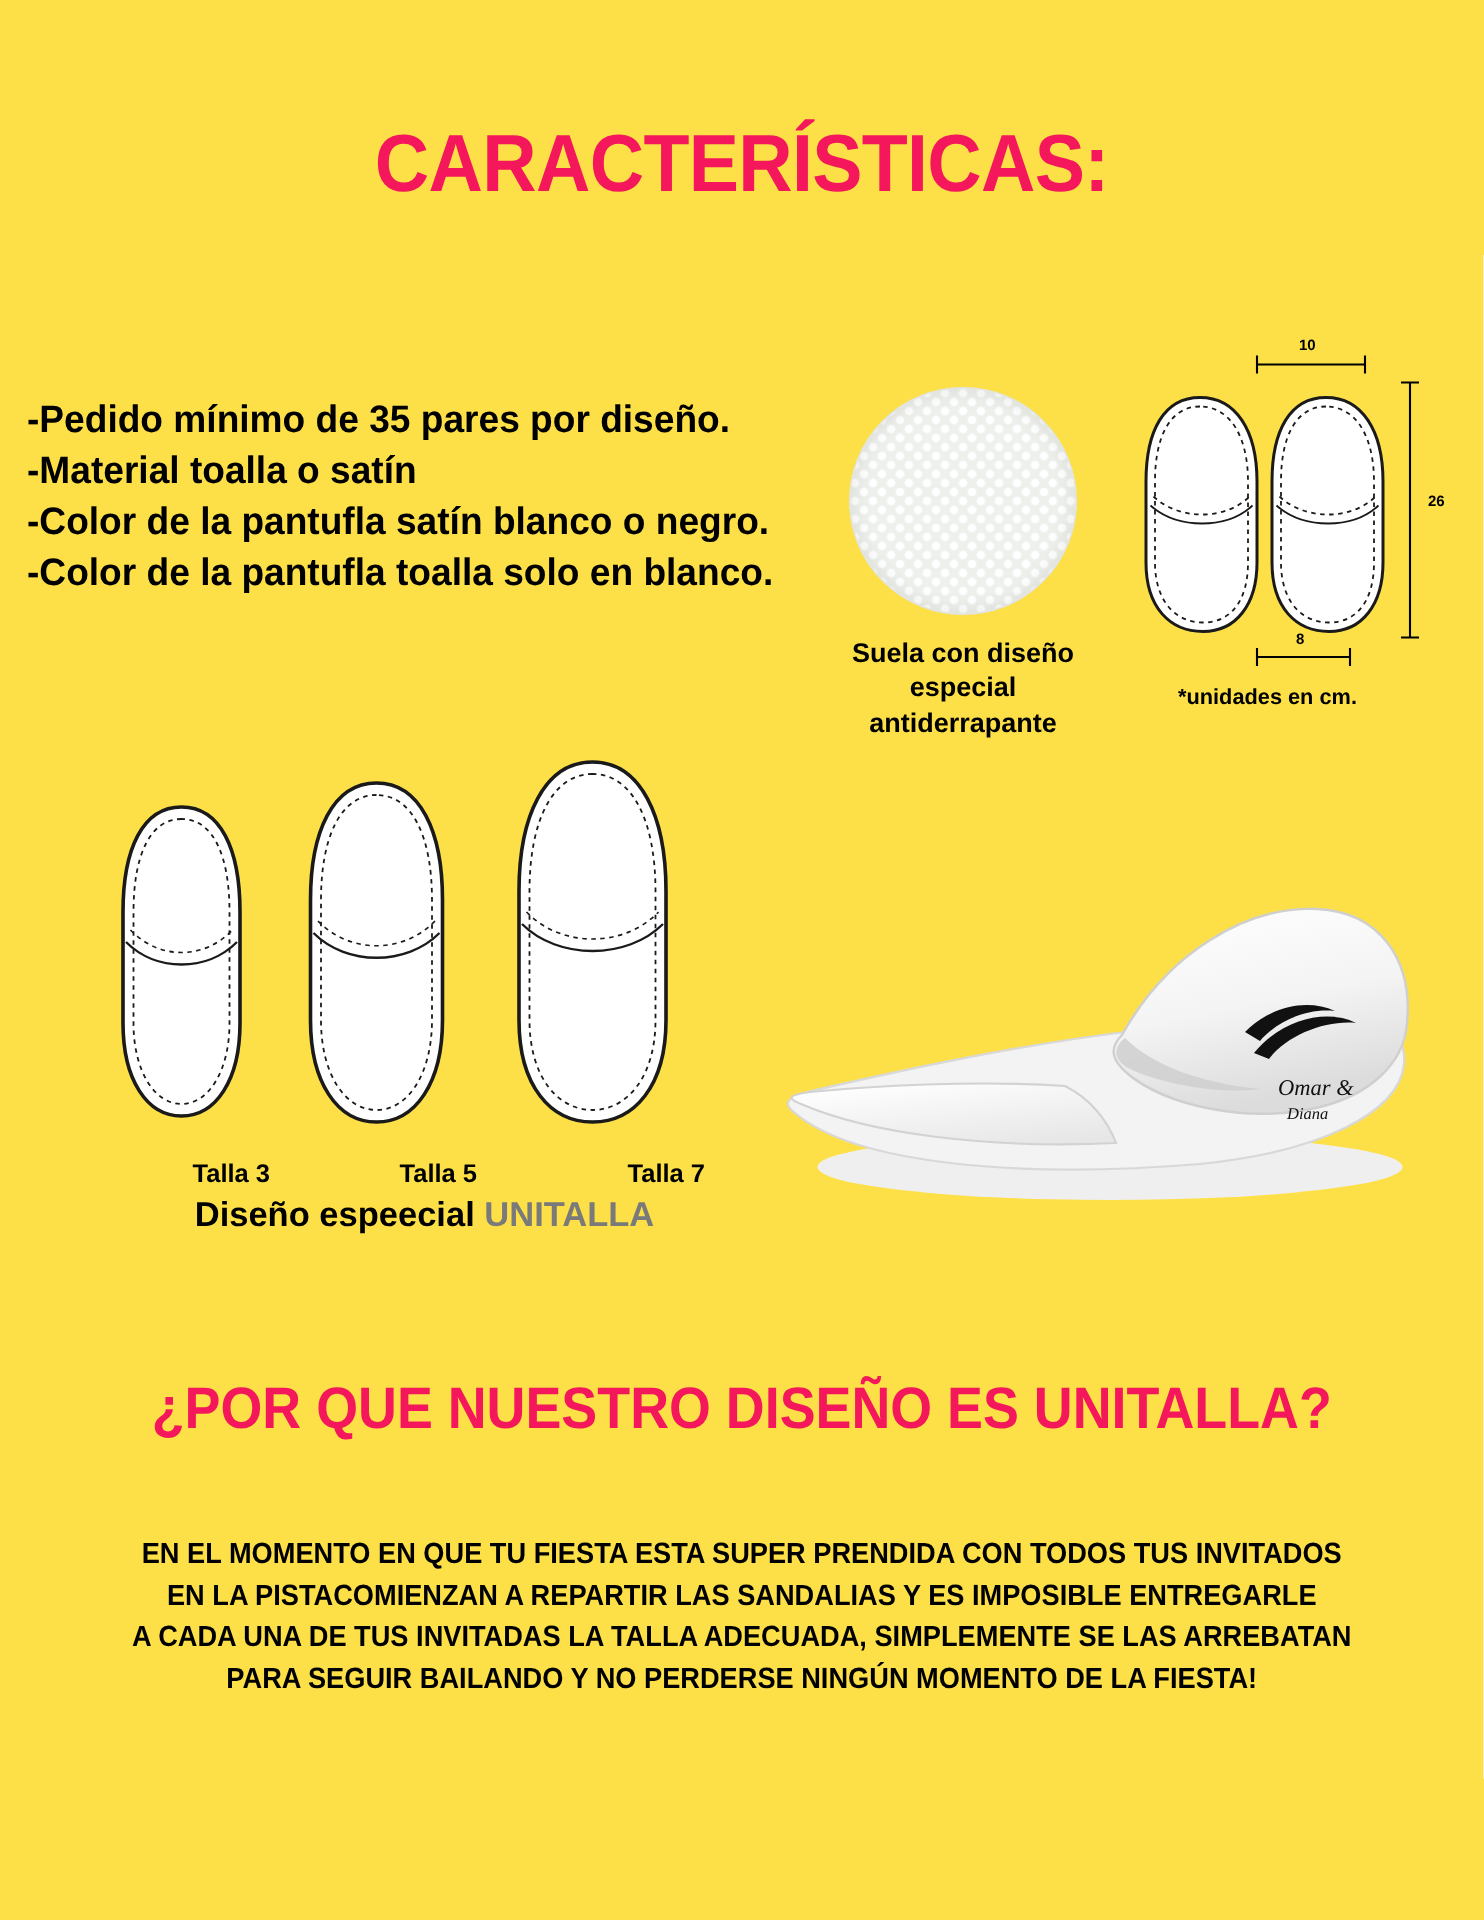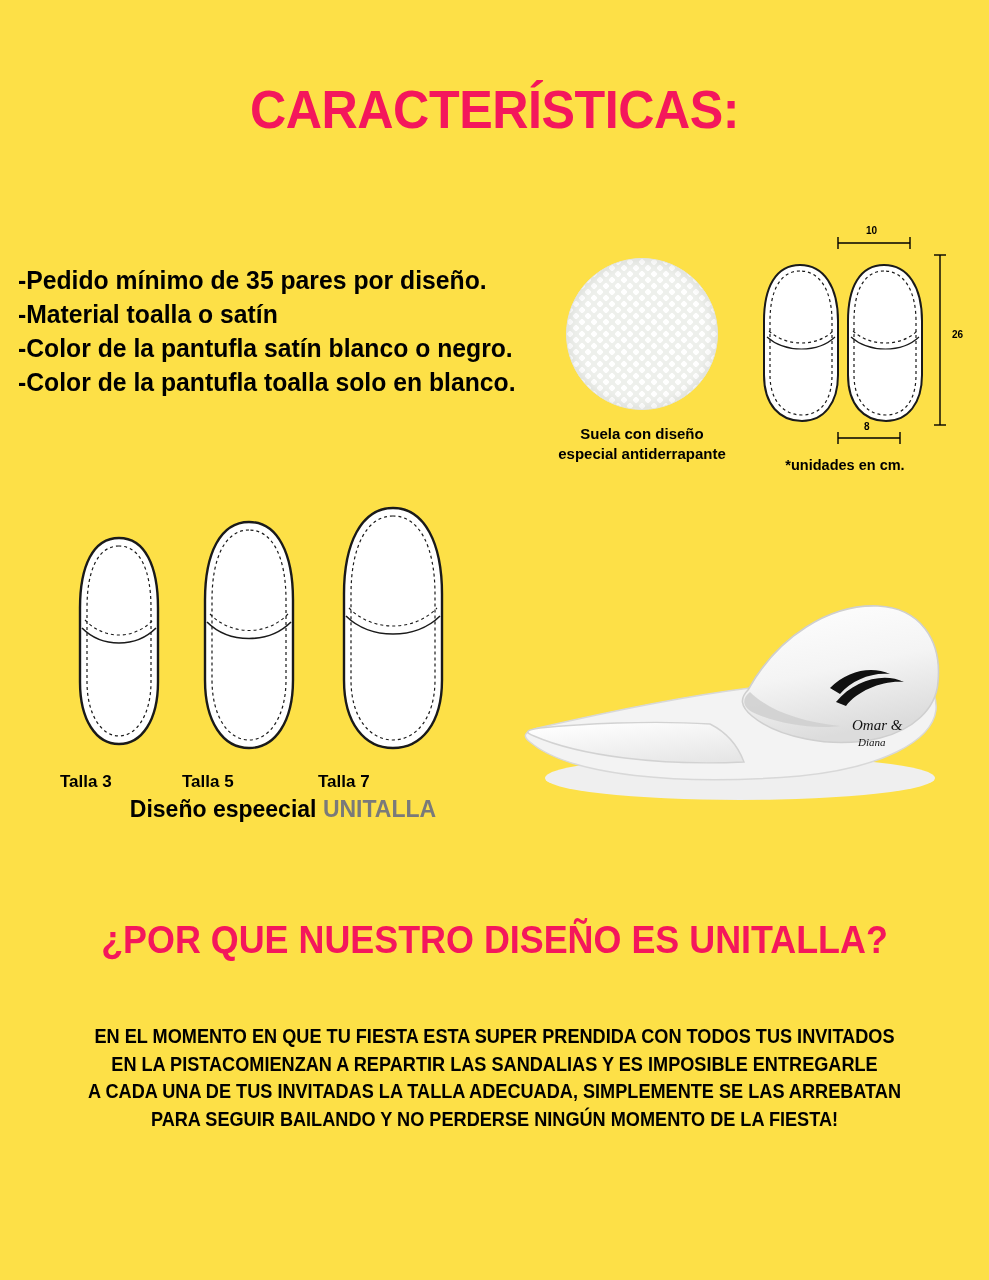--- a/index.html
+++ b/index.html
@@ -61,21 +61,21 @@
     background-color: #eef0ec;
     background-image:
       radial-gradient(circle at 3px 3px, #ffffff 2.6px, rgba(0,0,0,0) 3px),
       radial-gradient(circle at 9px 9px, #ffffff 2.6px, rgba(0,0,0,0) 3px);
     background-size: 12px 12px, 12px 12px;
     box-shadow: inset 0 0 14px rgba(0,0,0,0.10);
     border: 1px solid #e2e4e0;
   }
   .sole-caption {
     margin-top: 14px;
-    font-size: 15px;
+    font-size: 18px;
     font-weight: bold;
     color: #000;
     line-height: 1.3;
   }
 
   
   .dim-block {
     position: absolute;
     top: 225px;
     left: 740px;
@@ -102,21 +102,21 @@
   
   .sizes {
     position: absolute;
     top: 494px;
     left: 60px;
     width: 430px;
     height: 330px;
   }
   .size-item {
     position: absolute;
-    text-align: left;
+    text-align: right;
   }
   .size-label {
     font-size: 17px;
     font-weight: bold;
     color: #000;
     margin-top: 4px;
   }
   .unitalla-caption {
     position: absolute;
     top: 796px;

